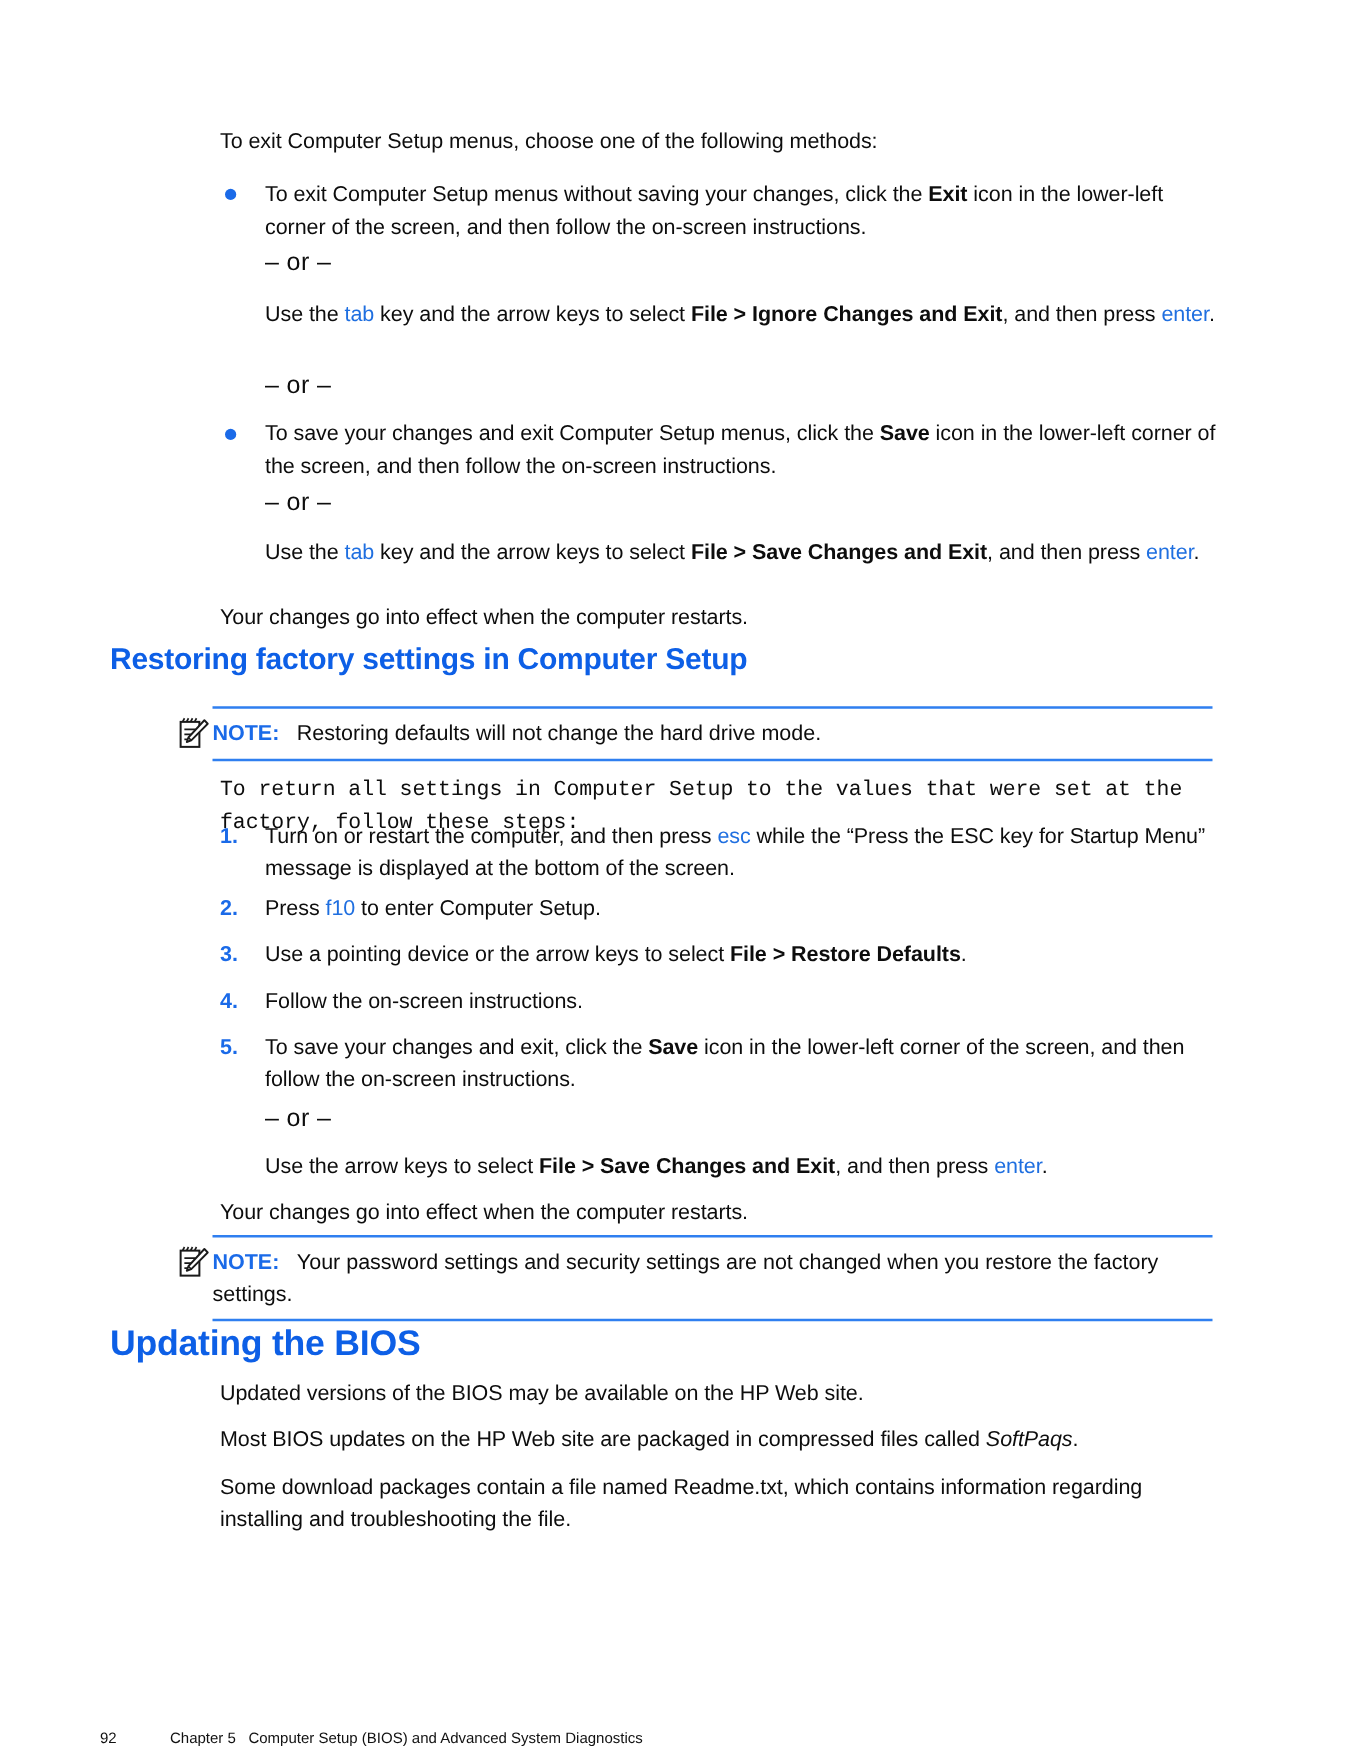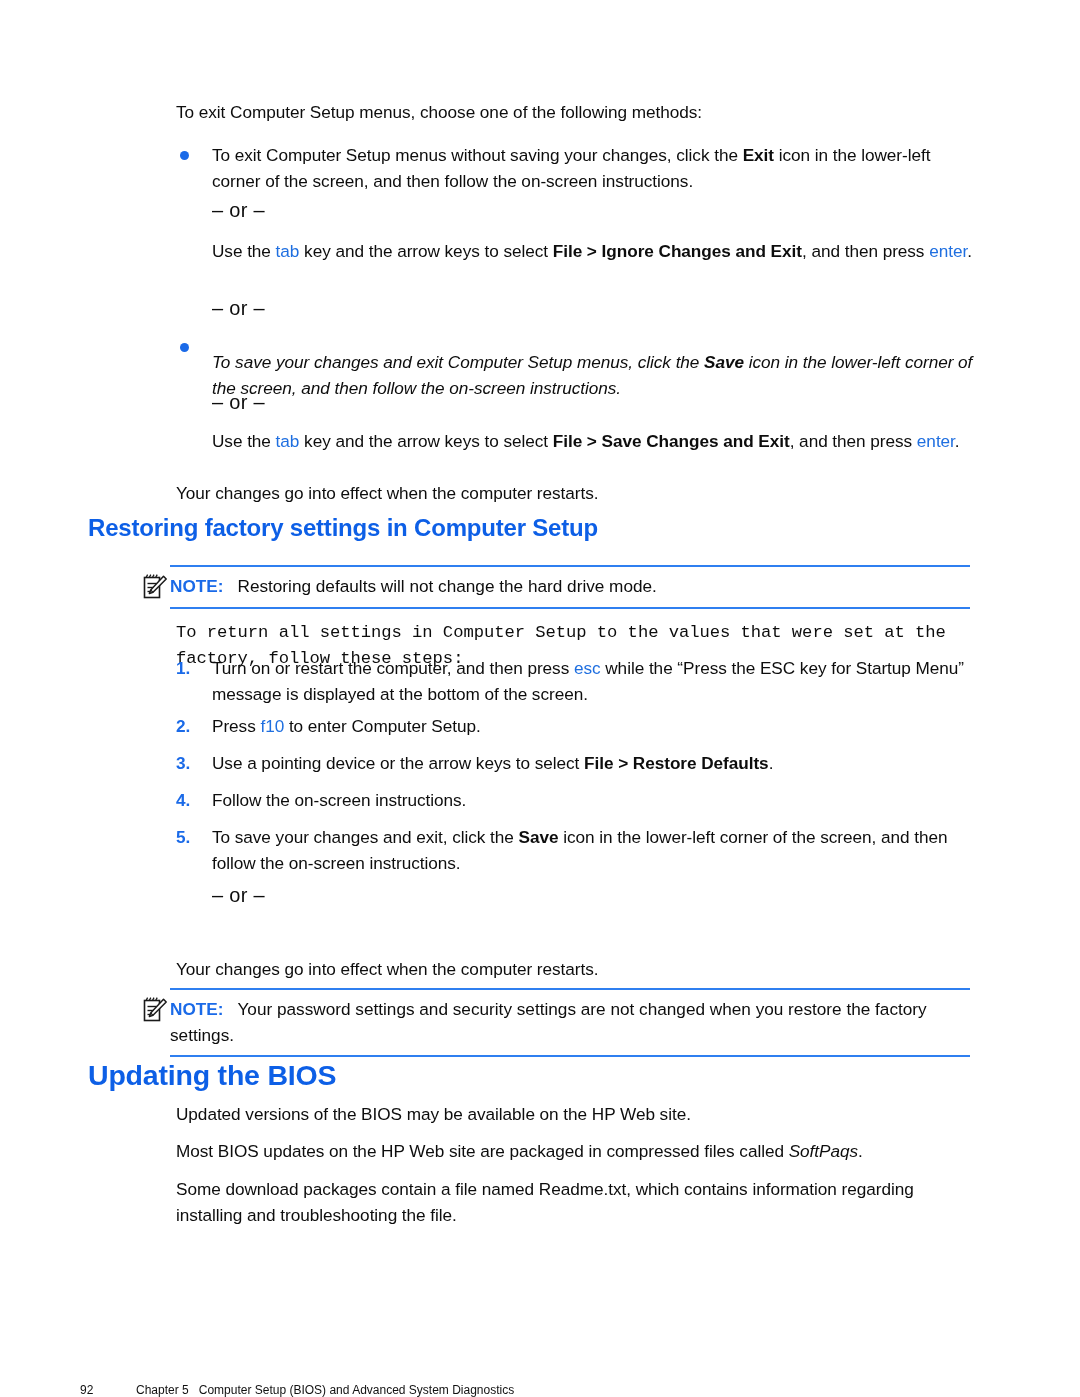--- a/index.html
+++ b/index.html
@@ -158,21 +158,21 @@
 
   <div class="or-sep" style="top:198px;">– or –</div>
 
   <div class="body-text col-inner" style="top:239px;">
     <span>Use the </span><span class="kw">tab</span><span> key and the arrow keys to select </span><span class="b">File &gt; Ignore Changes and Exit</span><span>, and then press </span><span class="kw">enter</span><span>.</span>
   </div>
 
   <div class="or-sep" style="top:296px;">– or –</div>
 
   <div class="bullet-dot" style="top:343px;"></div>
-  <div class="body-text col-inner" style="top:350px;font-style:italic;">
+  <div class="body-text col-inner" style="top:334px;">
     <span>To save your changes and exit Computer Setup menus, click the </span><span class="b">Save</span><span> icon in the lower-left corner of the screen, and then follow the on-screen instructions.</span>
   </div>
 
   <div class="or-sep" style="top:390px;">– or –</div>
 
   <div class="body-text col-inner" style="top:429px;">
     <span>Use the </span><span class="kw">tab</span><span> key and the arrow keys to select </span><span class="b">File &gt; Save Changes and Exit</span><span>, and then press </span><span class="kw">enter</span><span>.</span>
   </div>
 
   <div class="body-text col-main" style="top:481px;">Your changes go into effect when the computer restarts.</div>
@@ -220,20 +220,23 @@
     <span>Follow the on-screen instructions.</span>
   </div>
 
   <div class="num-marker" style="top:825px;">5.</div>
   <div class="body-text col-inner" style="top:825px;">
     <span>To save your changes and exit, click the </span><span class="b">Save</span><span> icon in the lower-left corner of the screen, and then follow the on-screen instructions.</span>
   </div>
 
   <div class="or-sep" style="top:883px;">– or –</div>
 
+  <div class="body-text col-inner" style="top:920px;">
+    <span>Use the arrow keys to select </span><span class="b">File &gt; Save Changes and Exit</span><span>, and then press </span><span class="kw">enter</span><span>.</span>
+  </div>
 
   <div class="body-text col-main" style="top:957px;">Your changes go into effect when the computer restarts.</div>
 
   <div class="note" style="top:988px; height:69px;">
     <div class="note-rule top"></div>
     <div class="note-rule bottom"></div>
     <span class="note-icon">
       <svg viewBox="0 0 26 28" width="26" height="28" xmlns="http://www.w3.org/2000/svg">
         <rect x="2.5" y="4.5" width="15" height="20" fill="#ffffff" stroke="#1a1a1a" stroke-width="1.6"></rect>
         <line x1="5.5" y1="10.5" x2="14.5" y2="10.5" stroke="#1a1a1a" stroke-width="1.4"></line>

